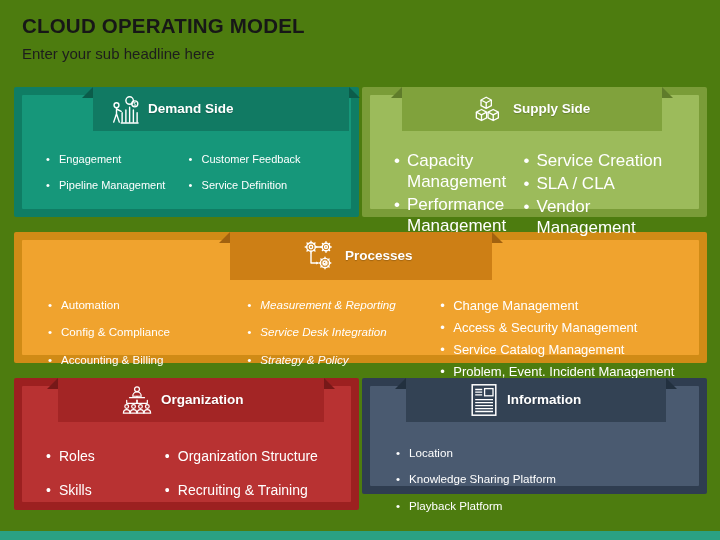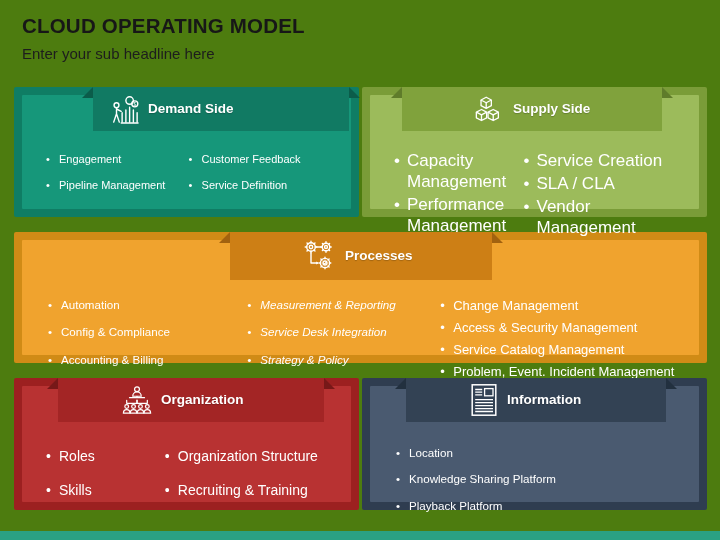--- a/index.html
+++ b/index.html
@@ -273,21 +273,21 @@
       </div>
       <div class="col col2">
         <ul class="bullets">
           <li>Organization Structure</li>
           <li>Recruiting &amp; Training</li>
         </ul>
       </div>
     </div>
   </div>
 
-  <div class="panel p-info" style="left:362px; top:378px; width:345px; height:132px;">
+  <div class="panel p-info" style="left:362px; top:378px; width:345px; height:116px;">
     <div class="panel-frame" style="background: rgb(47, 61, 80);"></div>
     <div class="panel-body" style="background: rgb(74, 90, 112);"></div>
     <div class="ribbon" style="left:44px; width:260px;">
       <div class="ribbon-main" style="background: rgb(51, 66, 84);"></div>
       <div class="ribbon-fold-l" style="background: rgb(34, 48, 63);"></div>
       <div class="ribbon-fold-r" style="background: rgb(34, 48, 63);"></div>
       <span class="ribbon-icon" style="margin-left:48px; width:28px; height:34px; flex-basis:28px;">
         <svg viewBox="0 0 28 34" fill="none" stroke="#fff" stroke-width="1.5">
           <rect x="2.2" y="1.8" width="23.6" height="30.4"></rect>
           <path d="M5.2 6.5h7M5.2 9.2h7M5.2 11.9h7" stroke-width="1.3"></path>

